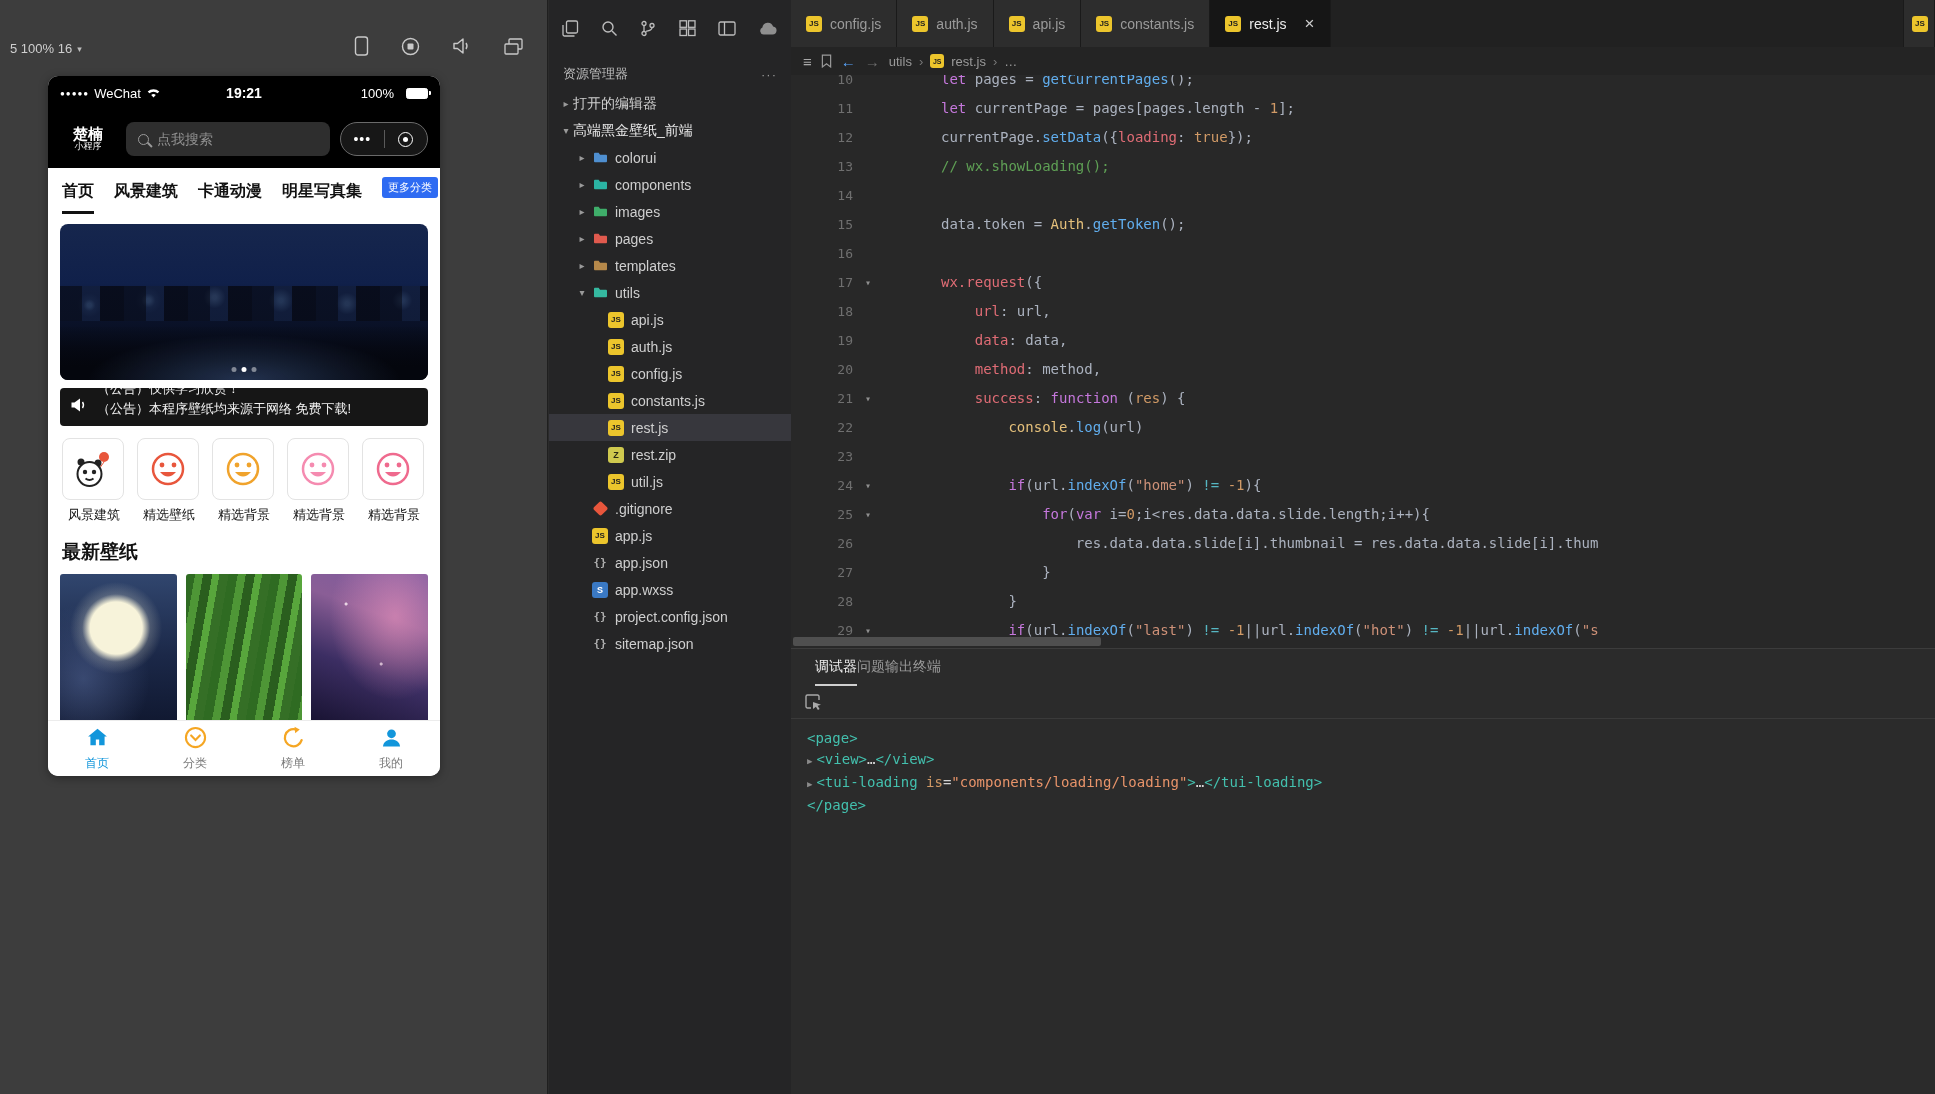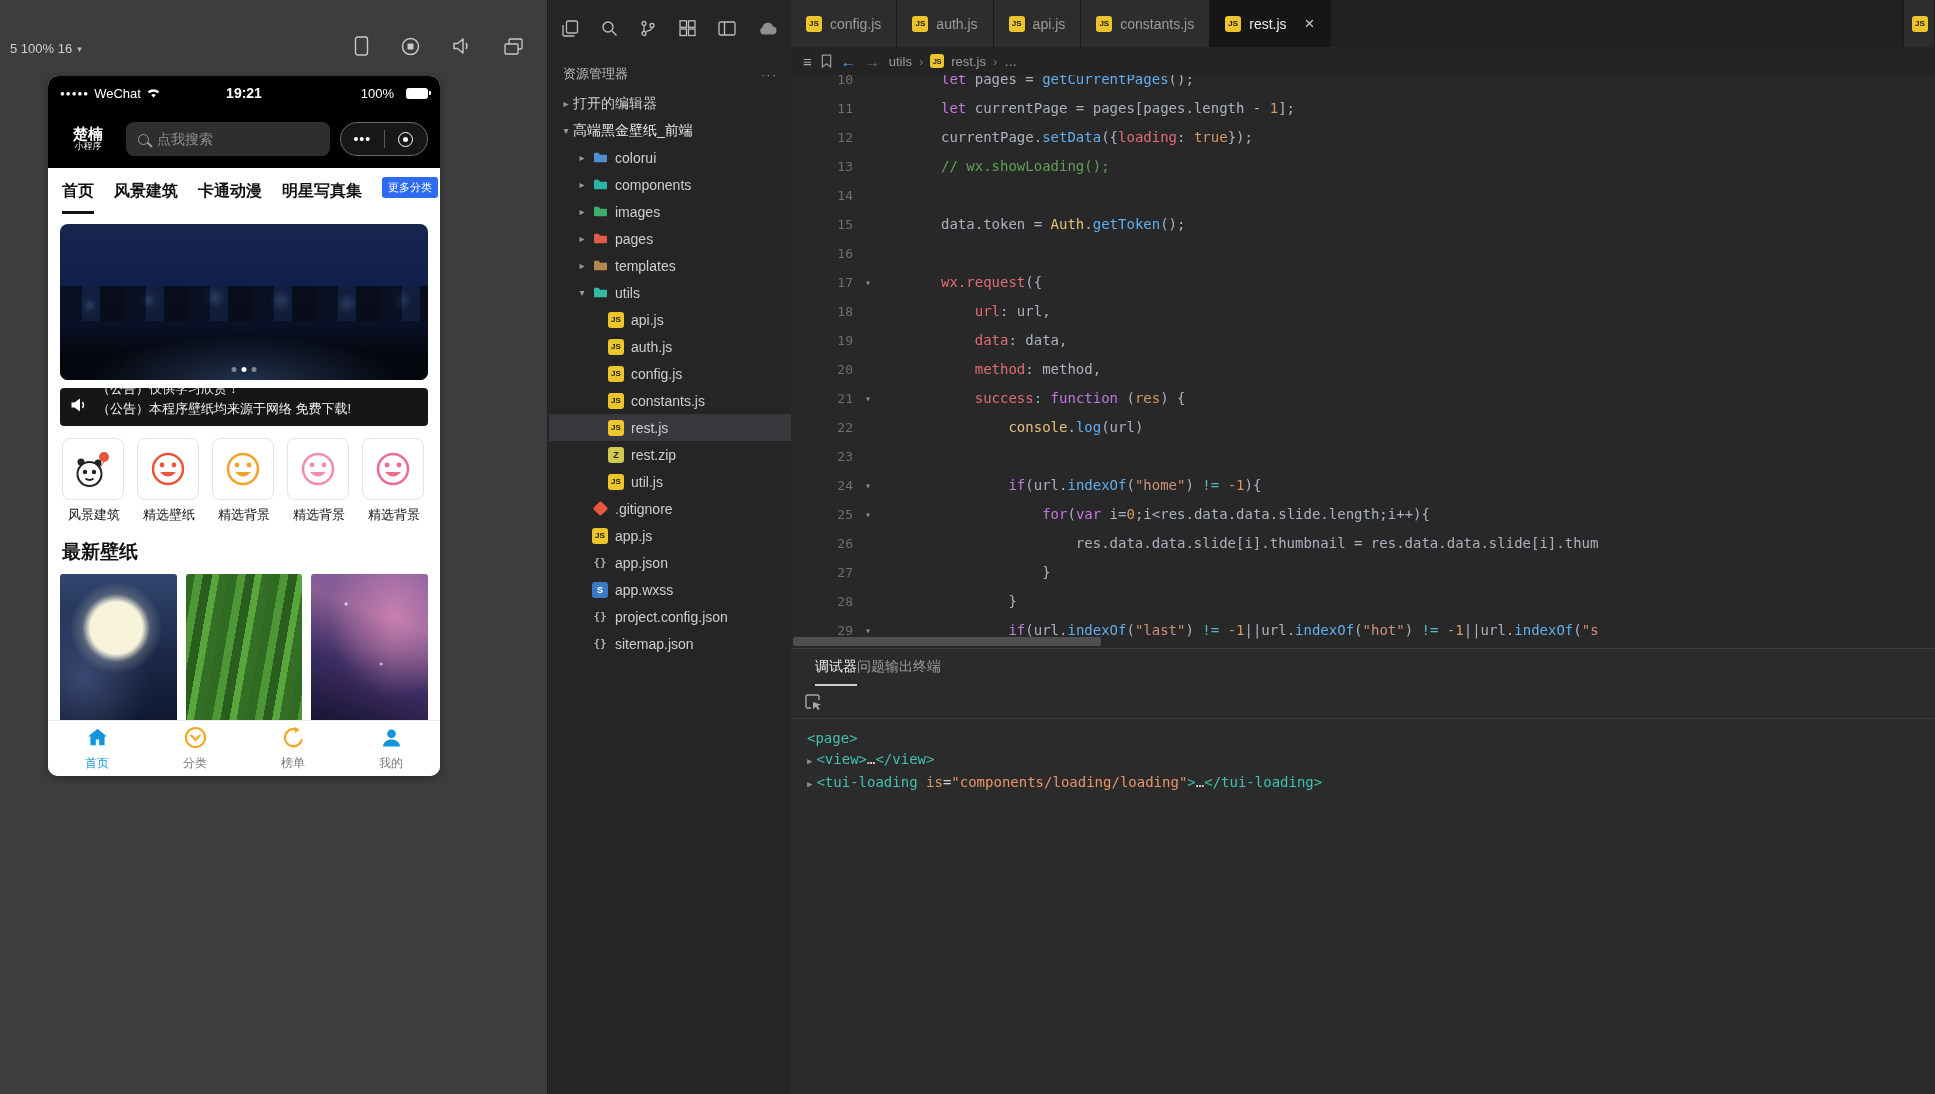--- a/index.html
+++ b/index.html
@@ -645,17 +645,18 @@
             <svg width="17" height="17" viewBox="0 0 17 17">
               <path d="M14 6V2.5A1.5 1.5 0 0 0 12.5 1h-10A1.5 1.5 0 0 0 1 2.5v10A1.5 1.5 0 0 0 2.5 14H6" fill="none" stroke="#a9a9a9" stroke-width="1.4"></path>
               <path d="M8 8l8 2.8-3.4 1 2 3.2-1.7 1-2-3.3L8 15z" fill="#a9a9a9"></path>
             </svg>
           </span>
       </div>
       <div class="wxml">
           <div class="wxline"><span class="wx-tag">&lt;page&gt;</span></div>
           <div class="wxline"><span class="wx-arrow">▶</span><span class="wx-tag">&lt;view&gt;</span><span class="wx-pl">…</span><span class="wx-tag">&lt;/view&gt;</span></div>
           <div class="wxline"><span class="wx-arrow">▶</span><span class="wx-tag">&lt;tui-loading</span><span class="wx-pl"> </span><span class="wx-attr">is</span><span class="wx-op">=</span><span class="wx-str">"components/loading/loading"</span><span class="wx-tag">&gt;</span><span class="wx-pl">…</span><span class="wx-tag">&lt;/tui-loading&gt;</span></div>
+          <div class="wxline"><span class="wx-tag">&lt;/page&gt;</span></div>
         </div>
     </div>
   </div>
 
 </div>
 
 </body></html>

